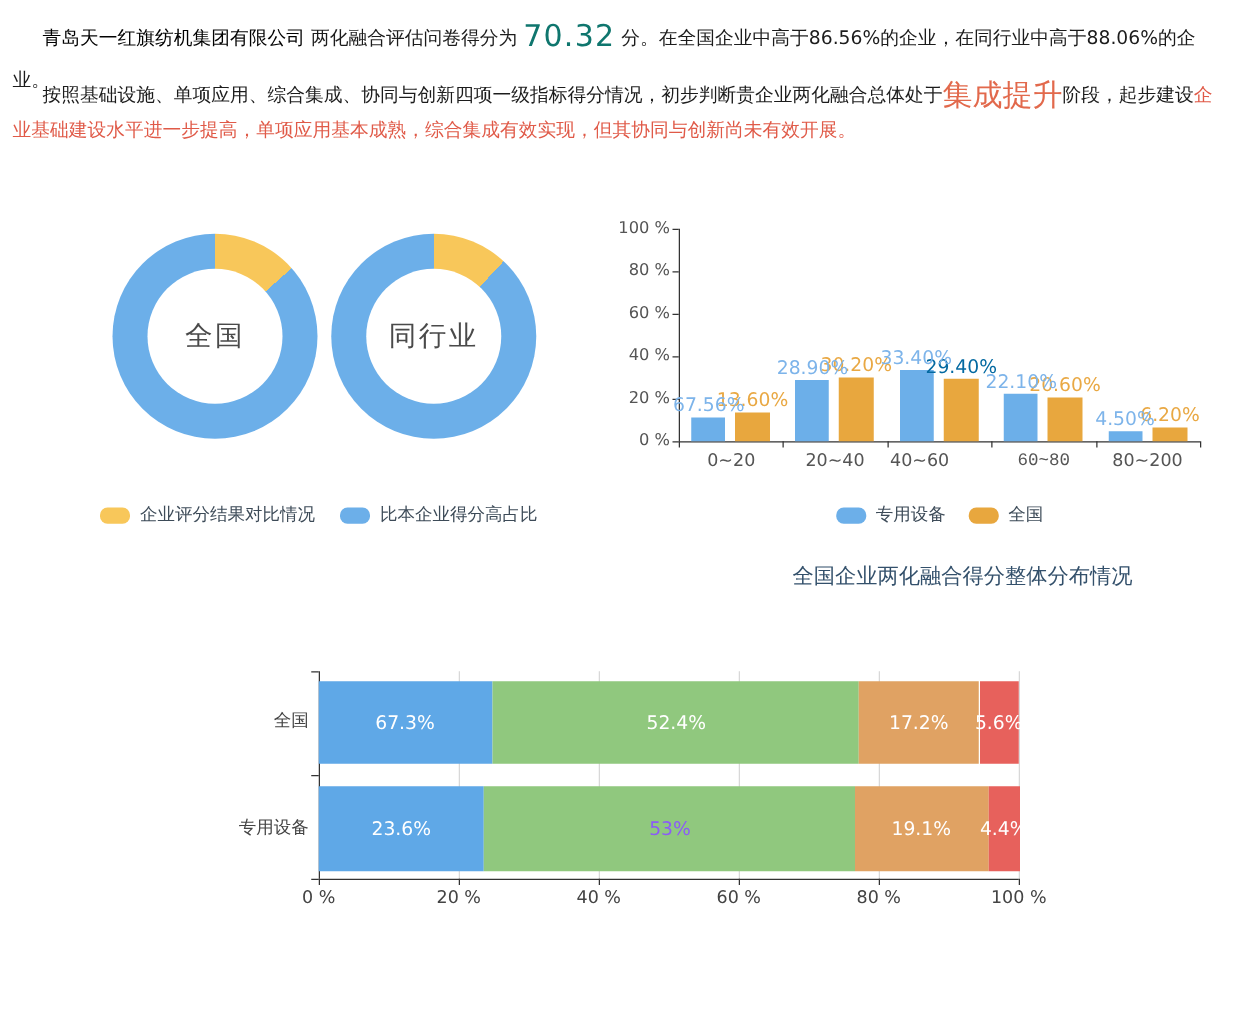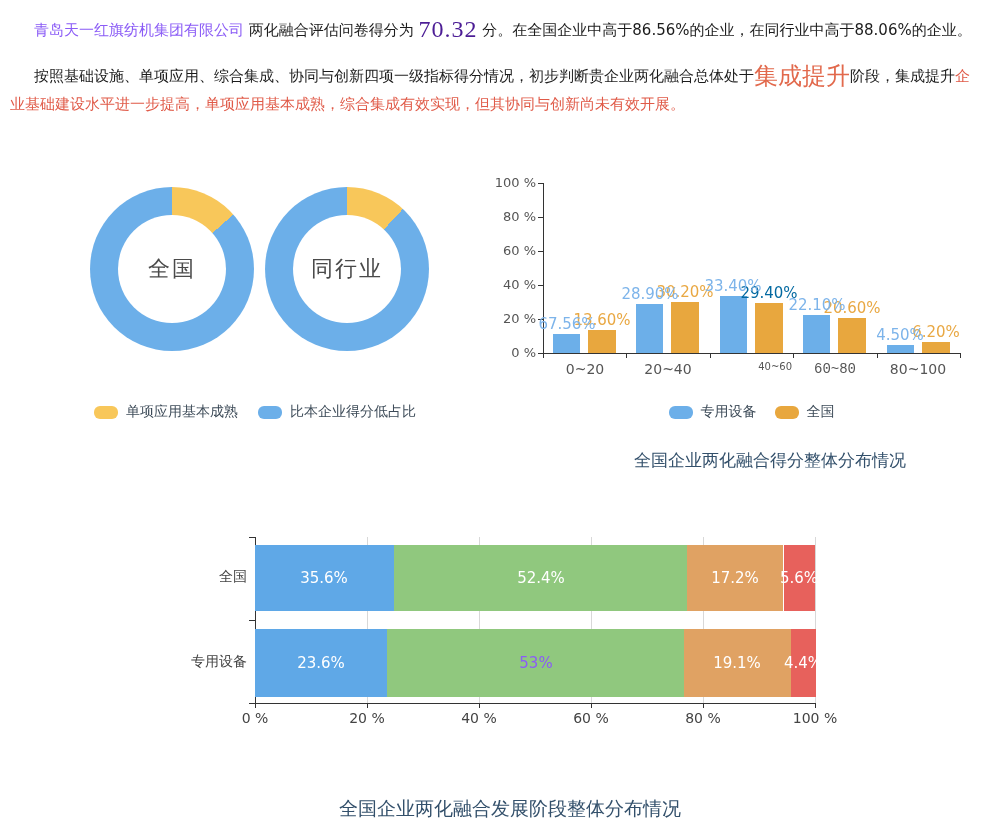--- a/index.html
+++ b/index.html
@@ -19,58 +19,57 @@
   .donut{position:absolute;width:164px;height:164px;border-radius:50%;}
   .donut .hole{position:absolute;left:28px;top:28px;width:108px;height:108px;background:#fff;border-radius:50%;
                display:flex;align-items:center;justify-content:center;font-size:22px;color:#4a4a4a;letter-spacing:2px;}
 </style>
 </head>
 <body>
 
 <div id="canvas">
 
   <p id="para1" class="para">
-    <span style="color: #8b5cf6; text-align: center;">青岛天一红旗纺机集团有限公司</span><span> 两化融合评估问卷得分为 </span><span class="score" style="color: #4c1d95; font-family: Liberation Serif, serif;">70.32</span><span> 分。在全国企业中高于86.56%的企业，在同行业中高于88.06%的企业。</span>
+    <span style="color: #000000; text-align: center;">青岛天一红旗纺机集团有限公司</span><span> 两化融合评估问卷得分为 </span><span class="score" style="color: #0f766e;">70.32</span><span> 分。在全国企业中高于86.56%的企业，在同行业中高于88.06%的企业。</span>
   </p>
 
   <p id="para2" class="para">
-    <span>按照基础设施、单项应用、综合集成、协同与创新四项一级指标得分情况，初步判断贵企业两化融合总体处于</span><span class="stage" style="color: rgb(226, 105, 76);">集成提升</span><span>阶段，集成提升</span><span style="color: rgb(224, 90, 72);">企业基础建设水平进一步提高，单项应用基本成熟，综合集成有效实现，但其协同与创新尚未有效开展。</span>
+    <span>按照基础设施、单项应用、综合集成、协同与创新四项一级指标得分情况，初步判断贵企业两化融合总体处于</span><span class="stage" style="color: rgb(226, 105, 76);">集成提升</span><span>阶段，起步建设</span><span style="color: rgb(224, 90, 72);">企业基础建设水平进一步提高，单项应用基本成熟，综合集成有效实现，但其协同与创新尚未有效开展。</span>
   </p>
 
   <div class="donut" id="donut-0" style="left: 90px; top: 187px; background: conic-gradient(rgb(248, 199, 90) 0deg, rgb(248, 199, 90) 48.38deg, rgb(108, 175, 233) 48.38deg, rgb(108, 175, 233) 360deg);">
     <div class="hole">全国</div>
   </div>
   <div class="donut" id="donut-1" style="left: 265px; top: 187px; background: conic-gradient(rgb(248, 199, 90) 0deg, rgb(248, 199, 90) 42.98deg, rgb(108, 175, 233) 42.98deg, rgb(108, 175, 233) 360deg);">
     <div class="hole">同行业</div>
   </div>
 
   <div class="legend" id="legend-donut" style="top:403px;left:60px;width:390px;gap:20px;">
     <span class="item">
       <span class="swatch" style="background: rgb(248, 199, 90);"></span>
-      <span class="lab">单项应用基本成熟</span>
+      <span class="lab">企业评分结果对比情况</span>
     </span>
     <span class="item">
       <span class="swatch" style="background: rgb(108, 175, 233);"></span>
-      <span class="lab">比本企业得分低占比</span>
+      <span class="lab">比本企业得分高占比</span>
     </span>
   </div>
 
   <div class="legend" id="legend-bar" style="top:403px;left:543px;width:417px;gap:18px;">
     <span class="item">
       <span class="swatch" style="background: rgb(108, 175, 233);"></span>
       <span class="lab">专用设备</span>
     </span>
     <span class="item">
       <span class="swatch" style="background: rgb(232, 167, 62);"></span>
       <span class="lab">全国</span>
     </span>
   </div>
   <div class="chart-title" id="title-bar" style="top: 449px; left: 560px; width: 420px; color: rgb(51, 80, 107);">全国企业两化融合得分整体分布情况</div>
 
-  <div class="chart-title" id="title-stacked" style="top: 796px; left: 180px; width: 660px; font-size: 19px; color: rgb(51, 80, 107);">全国企业两化融合发展阶段整体分布情况</div>
 
 <div style="position: absolute; left: 543px; top: 183px; width: 1px; height: 170px; background: rgb(51, 51, 51);"></div>
     <div style="position: absolute; left: 543px; top: 353px; width: 417px; height: 1px; background: rgb(51, 51, 51);"></div>
     <div style="position: absolute; left: 538px; top: 353px; width: 5px; height: 1px; background: rgb(51, 51, 51);"></div>
     <div style="position: absolute; left: 478px; top: 345px; width: 58px; height: 16px; line-height: 16px; text-align: right; font-size: 13px; color: rgb(85, 85, 85);">0 %</div>
     <div style="position: absolute; left: 538px; top: 319px; width: 5px; height: 1px; background: rgb(51, 51, 51);"></div>
     <div style="position: absolute; left: 478px; top: 311px; width: 58px; height: 16px; line-height: 16px; text-align: right; font-size: 13px; color: rgb(85, 85, 85);">20 %</div>
     <div style="position: absolute; left: 538px; top: 285px; width: 5px; height: 1px; background: rgb(51, 51, 51);"></div>
     <div style="position: absolute; left: 478px; top: 277px; width: 58px; height: 16px; line-height: 16px; text-align: right; font-size: 13px; color: rgb(85, 85, 85);">40 %</div>
     <div style="position: absolute; left: 538px; top: 251px; width: 5px; height: 1px; background: rgb(51, 51, 51);"></div>
@@ -80,23 +79,23 @@
     <div style="position: absolute; left: 538px; top: 183px; width: 5px; height: 1px; background: rgb(51, 51, 51);"></div>
     <div style="position: absolute; left: 478px; top: 175px; width: 58px; height: 16px; line-height: 16px; text-align: right; font-size: 13px; color: rgb(85, 85, 85);">100 %</div>
     <div style="position: absolute; left: 543px; top: 353px; width: 1px; height: 5px; background: rgb(51, 51, 51);"></div>
     <div style="position: absolute; left: 626px; top: 353px; width: 1px; height: 5px; background: rgb(51, 51, 51);"></div>
     <div style="position: absolute; left: 710px; top: 353px; width: 1px; height: 5px; background: rgb(51, 51, 51);"></div>
     <div style="position: absolute; left: 793px; top: 353px; width: 1px; height: 5px; background: rgb(51, 51, 51);"></div>
     <div style="position: absolute; left: 877px; top: 353px; width: 1px; height: 5px; background: rgb(51, 51, 51);"></div>
     <div style="position: absolute; left: 960px; top: 353px; width: 1px; height: 5px; background: rgb(51, 51, 51);"></div>
     <div style="position: absolute; left: 545px; top: 361px; width: 80px; text-align: center; font-size: 14px; color: rgb(85, 85, 85);">0~20</div>
     <div style="position: absolute; left: 628px; top: 361px; width: 80px; text-align: center; font-size: 14px; color: rgb(85, 85, 85);">20~40</div>
-    <div style="position: absolute; left: 712px; top: 361px; width: 80px; text-align: right; font-size: 10px; color: rgb(85, 85, 85);">40~60</div>
+    <div style="position: absolute; left: 712px; top: 361px; width: 80px; text-align: left; font-size: 14px; color: rgb(85, 85, 85);">40~60</div>
     <div style="position: absolute; left: 795px; top: 361px; width: 80px; text-align: center; font-size: 14px; color: rgb(85, 85, 85); font-family: Liberation Mono, monospace;">60~80</div>
-    <div style="position: absolute; left: 878px; top: 361px; width: 80px; text-align: center; font-size: 14px; color: rgb(85, 85, 85);">80~100</div>
+    <div style="position: absolute; left: 878px; top: 361px; width: 80px; text-align: center; font-size: 14px; color: rgb(85, 85, 85);">80~200</div>
     <div style="position: absolute; left: 553px; top: 334px; width: 27px; height: 19px; background: rgb(108, 175, 233); z-index: 1;"></div>
     <div style="position: absolute; left: 567px; top: 315px; transform: translateX(-50%); white-space: nowrap; font-size: 15px; color: rgb(125, 180, 234); z-index: 3;">67.56%</div>
     <div style="position: absolute; left: 636px; top: 304px; width: 27px; height: 49px; background: rgb(108, 175, 233); z-index: 1;"></div>
     <div style="position: absolute; left: 650px; top: 285px; transform: translateX(-50%); white-space: nowrap; font-size: 15px; color: rgb(125, 180, 234); z-index: 3;">28.90%</div>
     <div style="position: absolute; left: 720px; top: 296px; width: 27px; height: 57px; background: rgb(108, 175, 233); z-index: 1;"></div>
     <div style="position: absolute; left: 733px; top: 277px; transform: translateX(-50%); white-space: nowrap; font-size: 15px; color: rgb(125, 180, 234); z-index: 3;">33.40%</div>
     <div style="position: absolute; left: 803px; top: 315px; width: 27px; height: 38px; background: rgb(108, 175, 233); z-index: 1;"></div>
     <div style="position: absolute; left: 817px; top: 296px; transform: translateX(-50%); white-space: nowrap; font-size: 15px; color: rgb(125, 180, 234); z-index: 3;">22.10%</div>
     <div style="position: absolute; left: 887px; top: 345px; width: 27px; height: 8px; background: rgb(108, 175, 233); z-index: 1;"></div>
     <div style="position: absolute; left: 900px; top: 326px; transform: translateX(-50%); white-space: nowrap; font-size: 15px; color: rgb(125, 180, 234); z-index: 3;">4.50%</div>
@@ -127,21 +126,21 @@
     <div style="position: absolute; left: 479px; top: 703px; width: 1px; height: 5px; background: rgb(51, 51, 51);"></div>
     <div style="position: absolute; left: 449px; top: 710px; width: 60px; text-align: center; font-size: 14px; color: rgb(68, 68, 68);">40 %</div>
     <div style="position: absolute; left: 591px; top: 703px; width: 1px; height: 5px; background: rgb(51, 51, 51);"></div>
     <div style="position: absolute; left: 561px; top: 710px; width: 60px; text-align: center; font-size: 14px; color: rgb(68, 68, 68);">60 %</div>
     <div style="position: absolute; left: 703px; top: 703px; width: 1px; height: 5px; background: rgb(51, 51, 51);"></div>
     <div style="position: absolute; left: 673px; top: 710px; width: 60px; text-align: center; font-size: 14px; color: rgb(68, 68, 68);">80 %</div>
     <div style="position: absolute; left: 815px; top: 703px; width: 1px; height: 5px; background: rgb(51, 51, 51);"></div>
     <div style="position: absolute; left: 785px; top: 710px; width: 60px; text-align: center; font-size: 14px; color: rgb(68, 68, 68);">100 %</div>
     <div style="position: absolute; left: 100px; top: 568px; width: 147px; text-align: right; font-size: 14px; color: rgb(68, 68, 68); white-space: nowrap;">全国</div>
     <div style="position: absolute; left: 255px; top: 545px; width: 139px; height: 66px; background: rgb(95, 168, 231); z-index: 1;"></div>
-    <div style="position: absolute; left: 324px; top: 569px; transform: translateX(-50%); white-space: nowrap; font-size: 15px; color: rgb(255, 255, 255); z-index: 2;">35.6%</div>
+    <div style="position: absolute; left: 324px; top: 569px; transform: translateX(-50%); white-space: nowrap; font-size: 15px; color: rgb(255, 255, 255); z-index: 2;">67.3%</div>
     <div style="position: absolute; left: 394px; top: 545px; width: 293px; height: 66px; background: rgb(144, 200, 126); z-index: 1;"></div>
     <div style="position: absolute; left: 541px; top: 569px; transform: translateX(-50%); white-space: nowrap; font-size: 15px; color: rgb(255, 255, 255); z-index: 2;">52.4%</div>
     <div style="position: absolute; left: 687px; top: 545px; width: 96px; height: 66px; background: rgb(224, 162, 99); z-index: 1;"></div>
     <div style="position: absolute; left: 735px; top: 569px; transform: translateX(-50%); white-space: nowrap; font-size: 15px; color: rgb(255, 255, 255); z-index: 2;">17.2%</div>
     <div style="position: absolute; left: 784px; top: 545px; width: 31px; height: 66px; background: rgb(231, 97, 92); z-index: 1;"></div>
     <div style="position: absolute; left: 799px; top: 569px; transform: translateX(-50%); white-space: nowrap; font-size: 15px; color: rgb(255, 255, 255); z-index: 2;">5.6%</div>
     <div style="position: absolute; left: 100px; top: 653px; width: 147px; text-align: right; font-size: 14px; color: rgb(68, 68, 68); white-space: nowrap;">专用设备</div>
     <div style="position: absolute; left: 255px; top: 629px; width: 132px; height: 68px; background: rgb(95, 168, 231); z-index: 1;"></div>
     <div style="position: absolute; left: 321px; top: 654px; transform: translateX(-50%); white-space: nowrap; font-size: 15px; color: rgb(255, 255, 255); z-index: 2;">23.6%</div>
     <div style="position: absolute; left: 387px; top: 629px; width: 297px; height: 68px; background: rgb(144, 200, 126); z-index: 1;"></div>

